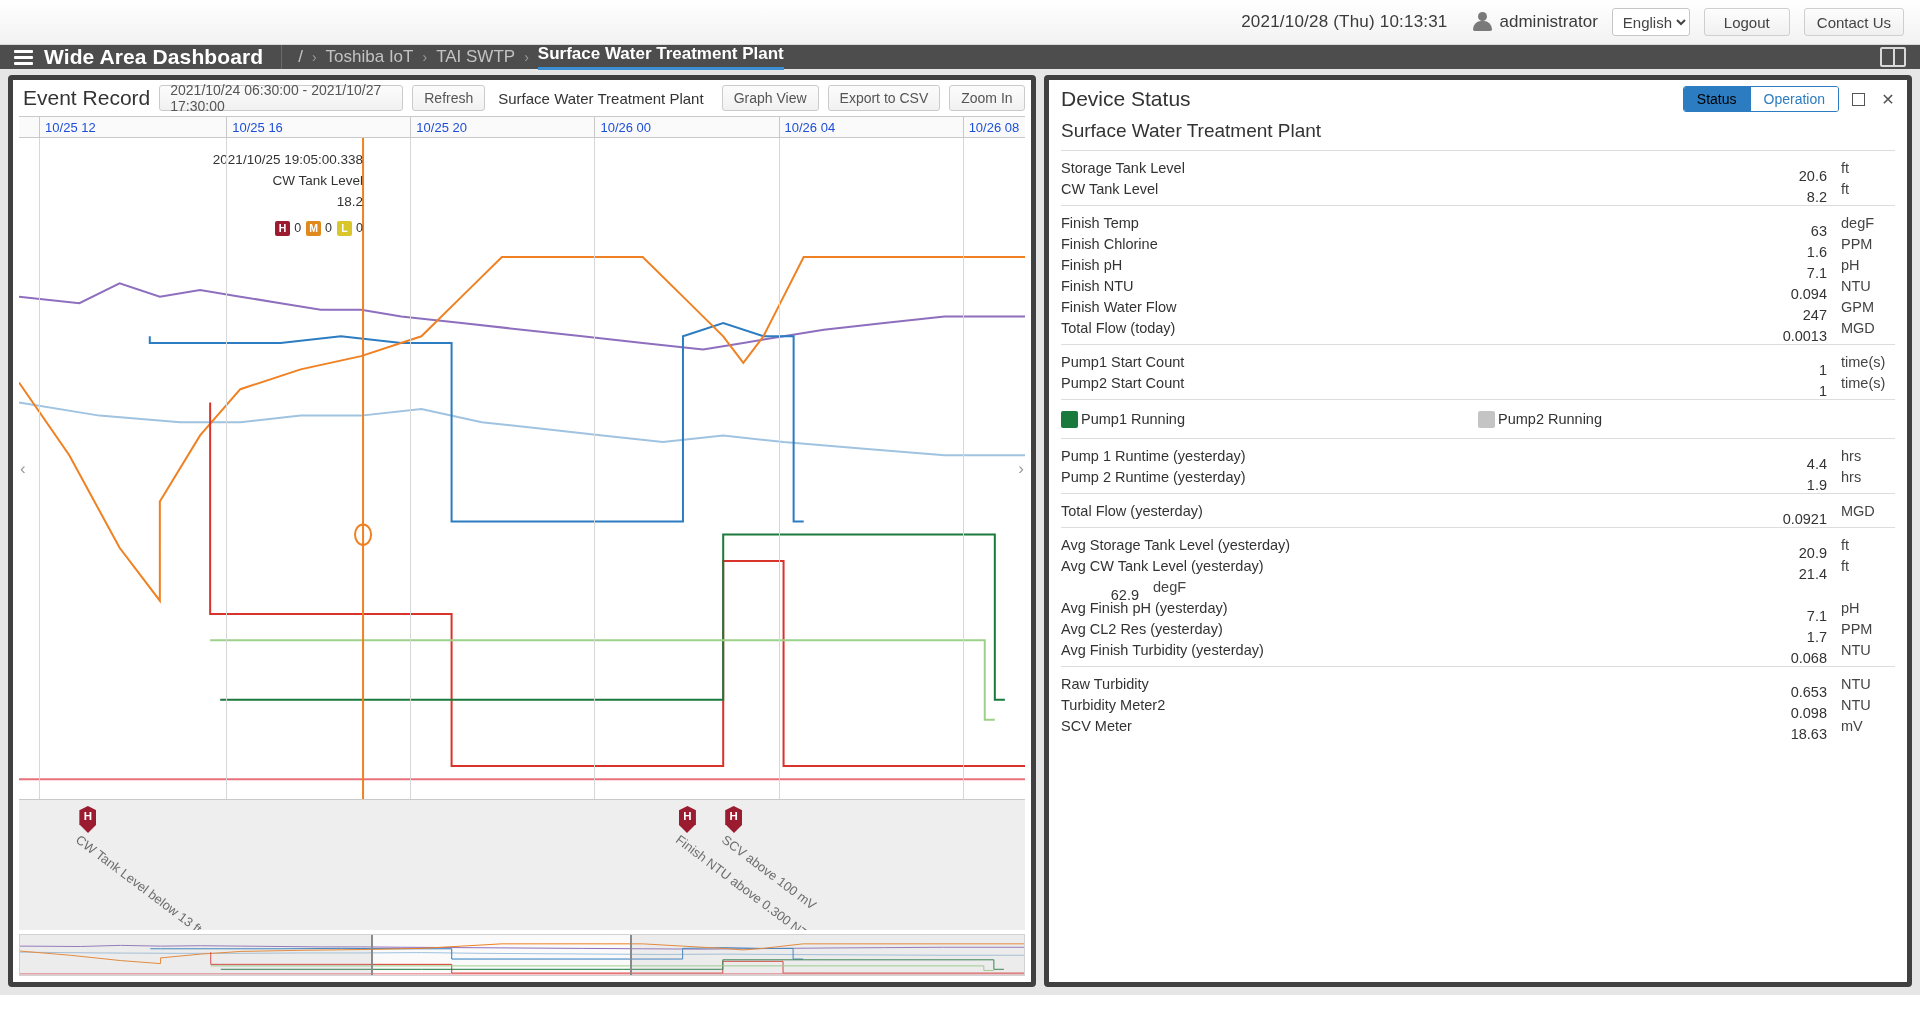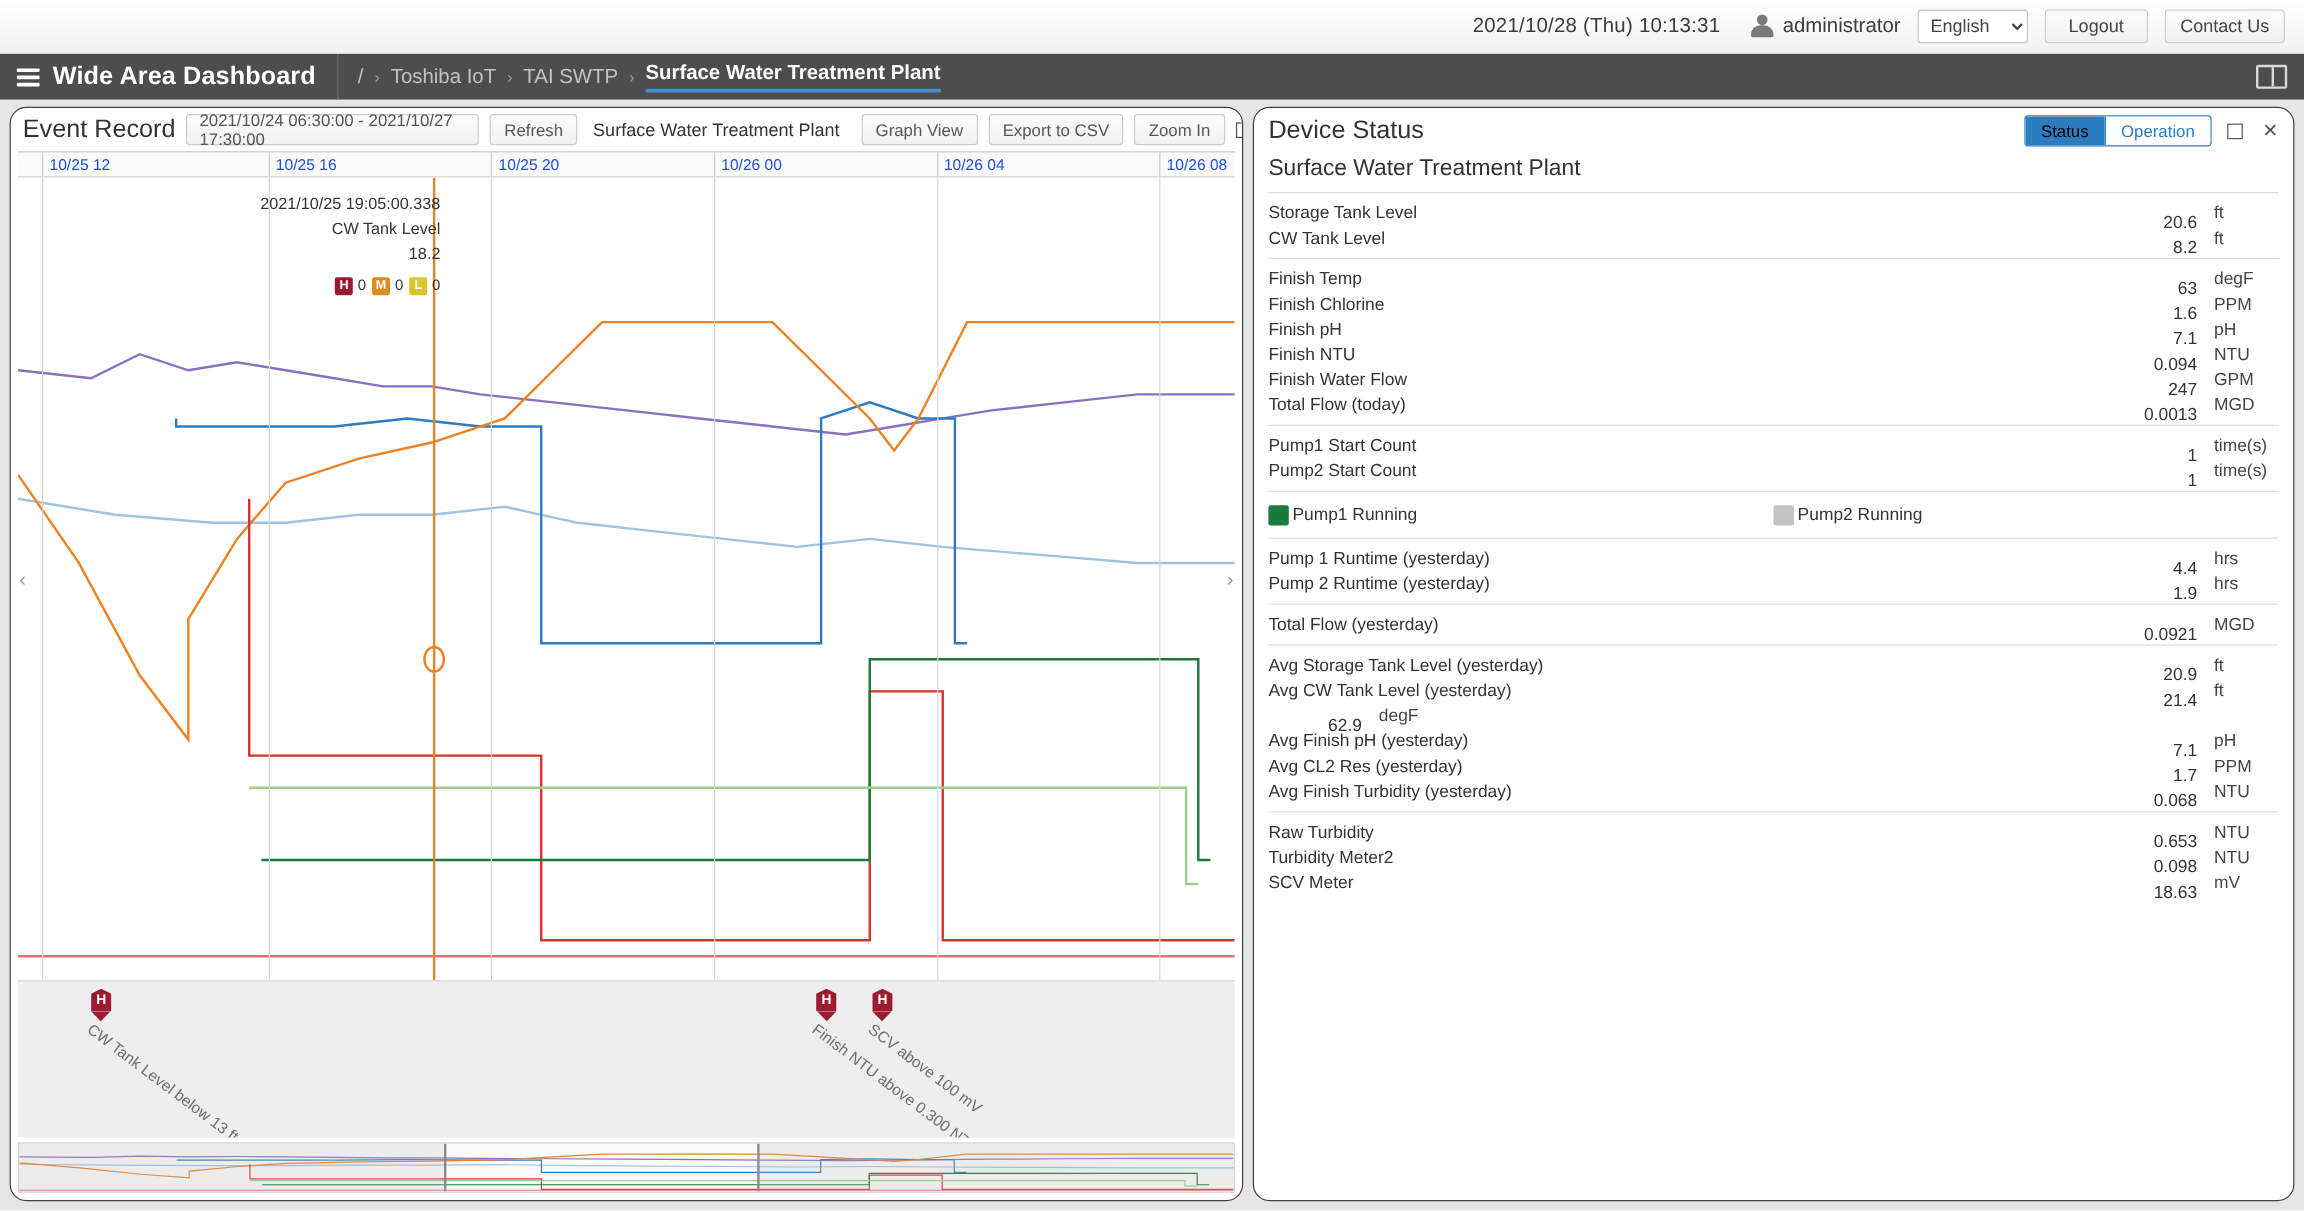--- a/index.html
+++ b/index.html
@@ -30,38 +30,38 @@
     content: ""; position: absolute; top: 0; left: 6px;
     width: 9px; height: 9px; border-radius: 50%; background: #7a7a7a;
   }
   .user-icon::after {
     content: ""; position: absolute; bottom: 1px; left: 1px;
     width: 19px; height: 10px; background: #7a7a7a;
     border-radius: 9px 9px 2px 2px;
   }
   .user-name { font-size: 17px; color: #3b3b3b; }
   .lang-select {
-    width: 92px; height: 28px;
+    width: 78px; height: 28px;
     border: 1px solid #c6c6c6; border-radius: 3px;
     background: #fff; color: #444; font-size: 15px;
     font-family: "Liberation Sans", sans-serif;
     padding-left: 6px;
   }
   .btn-plain {
     height: 28px; min-width: 86px;
     display: inline-flex; align-items: center; justify-content: center;
     border: 1px solid #cfcfcf; border-radius: 3px;
     background: linear-gradient(#fdfdfd, #f0f0f0);
     font-size: 15px; color: #444; cursor: pointer;
     padding: 0 12px;
   }
 
   
   .navbar {
-    height: 38px;
+    height: 24px;
     background: #4d4d4d;
     display: flex;
     align-items: center;
     color: #fff;
     position: relative;
   }
   .brand {
     display: flex; align-items: center; gap: 11px;
     padding: 0 18px 0 14px;
     height: 100%;
@@ -95,22 +95,22 @@
   .workspace {
     display: flex;
     height: calc(1009px - 45px - 38px);
     background: #e6e6e6;
     padding: 6px 8px 8px 8px;
     gap: 8px;
   }
 
   .card {
     background: #fff;
-    border: 1px solid #404040;
-    border-radius: 14px;
+    border: 5px solid #404040;
+    border-radius: 4px;
     display: flex;
     flex-direction: column;
     overflow: hidden;
   }
   .card.left { width: 1028px; }
   .card.right { flex: 1; }
 
   
   .card-head {
     display: flex; align-items: center; gap: 9px;

